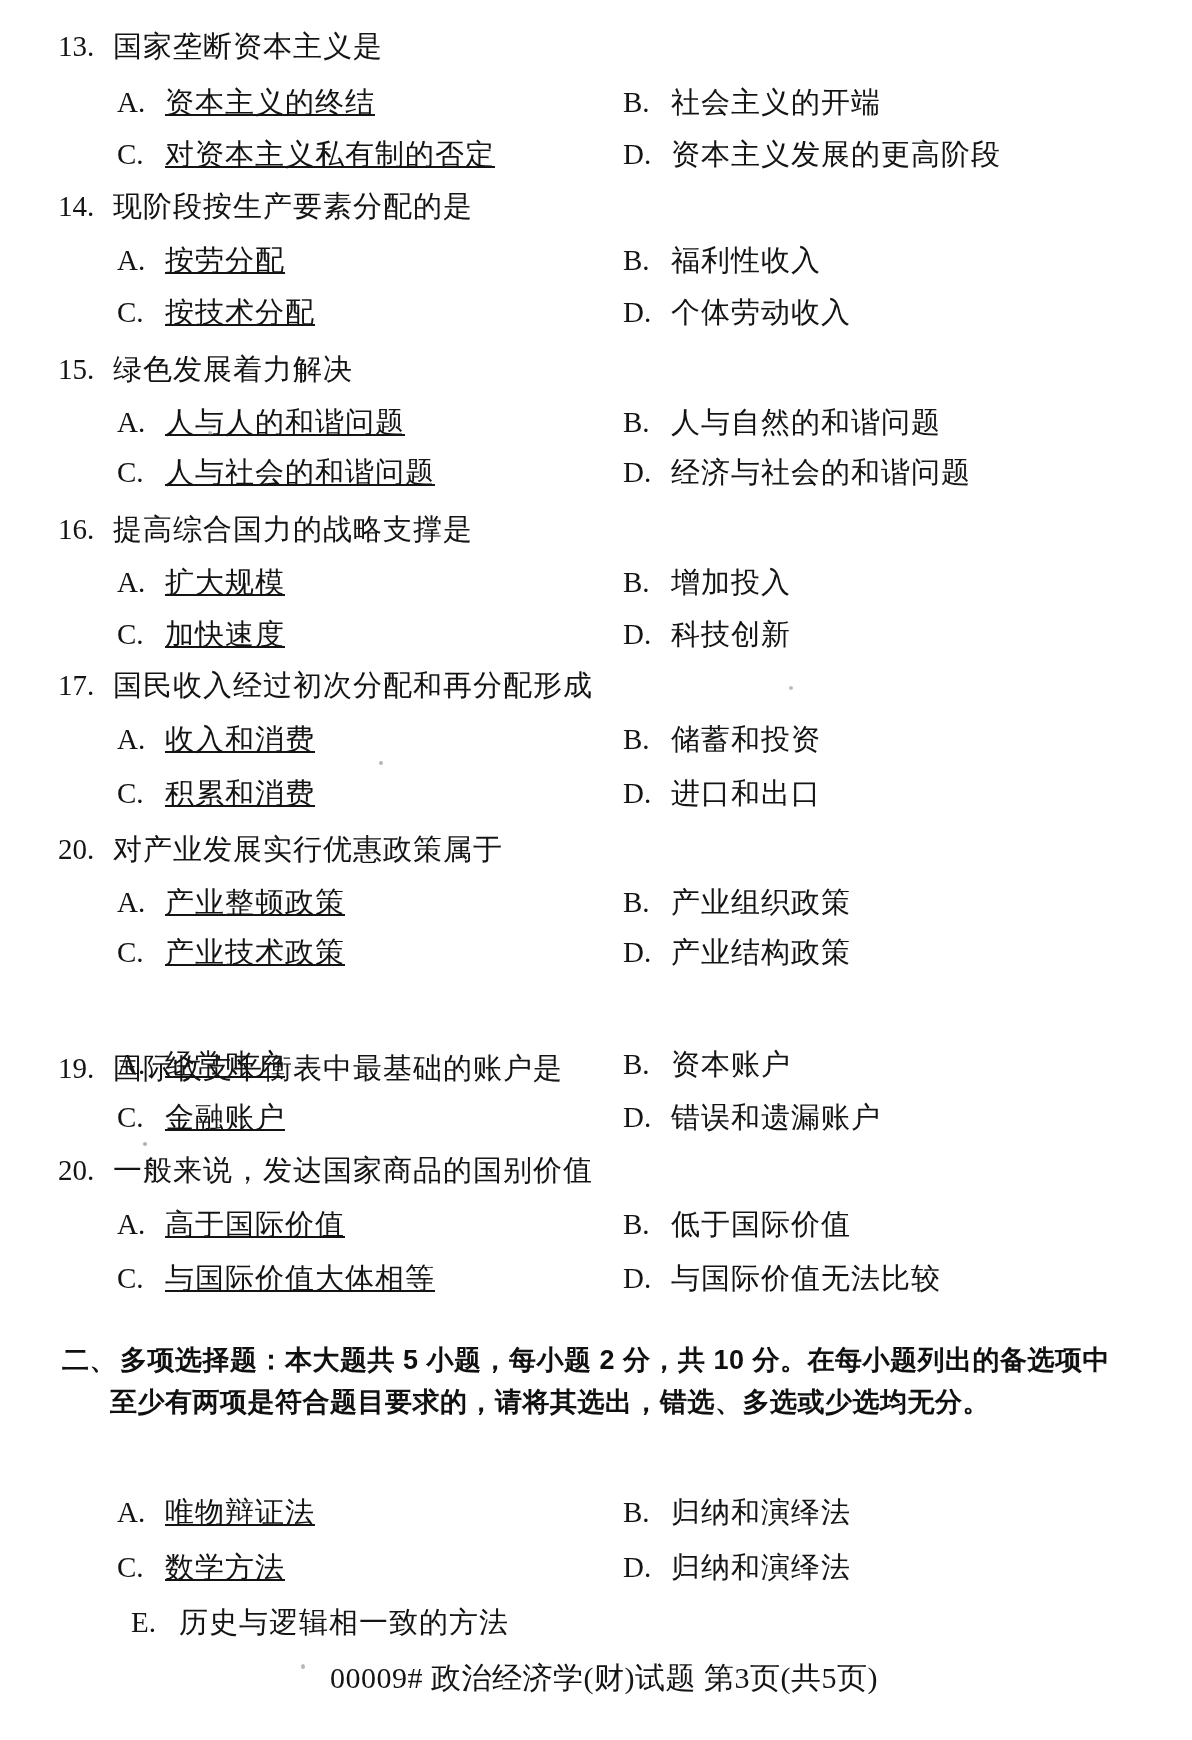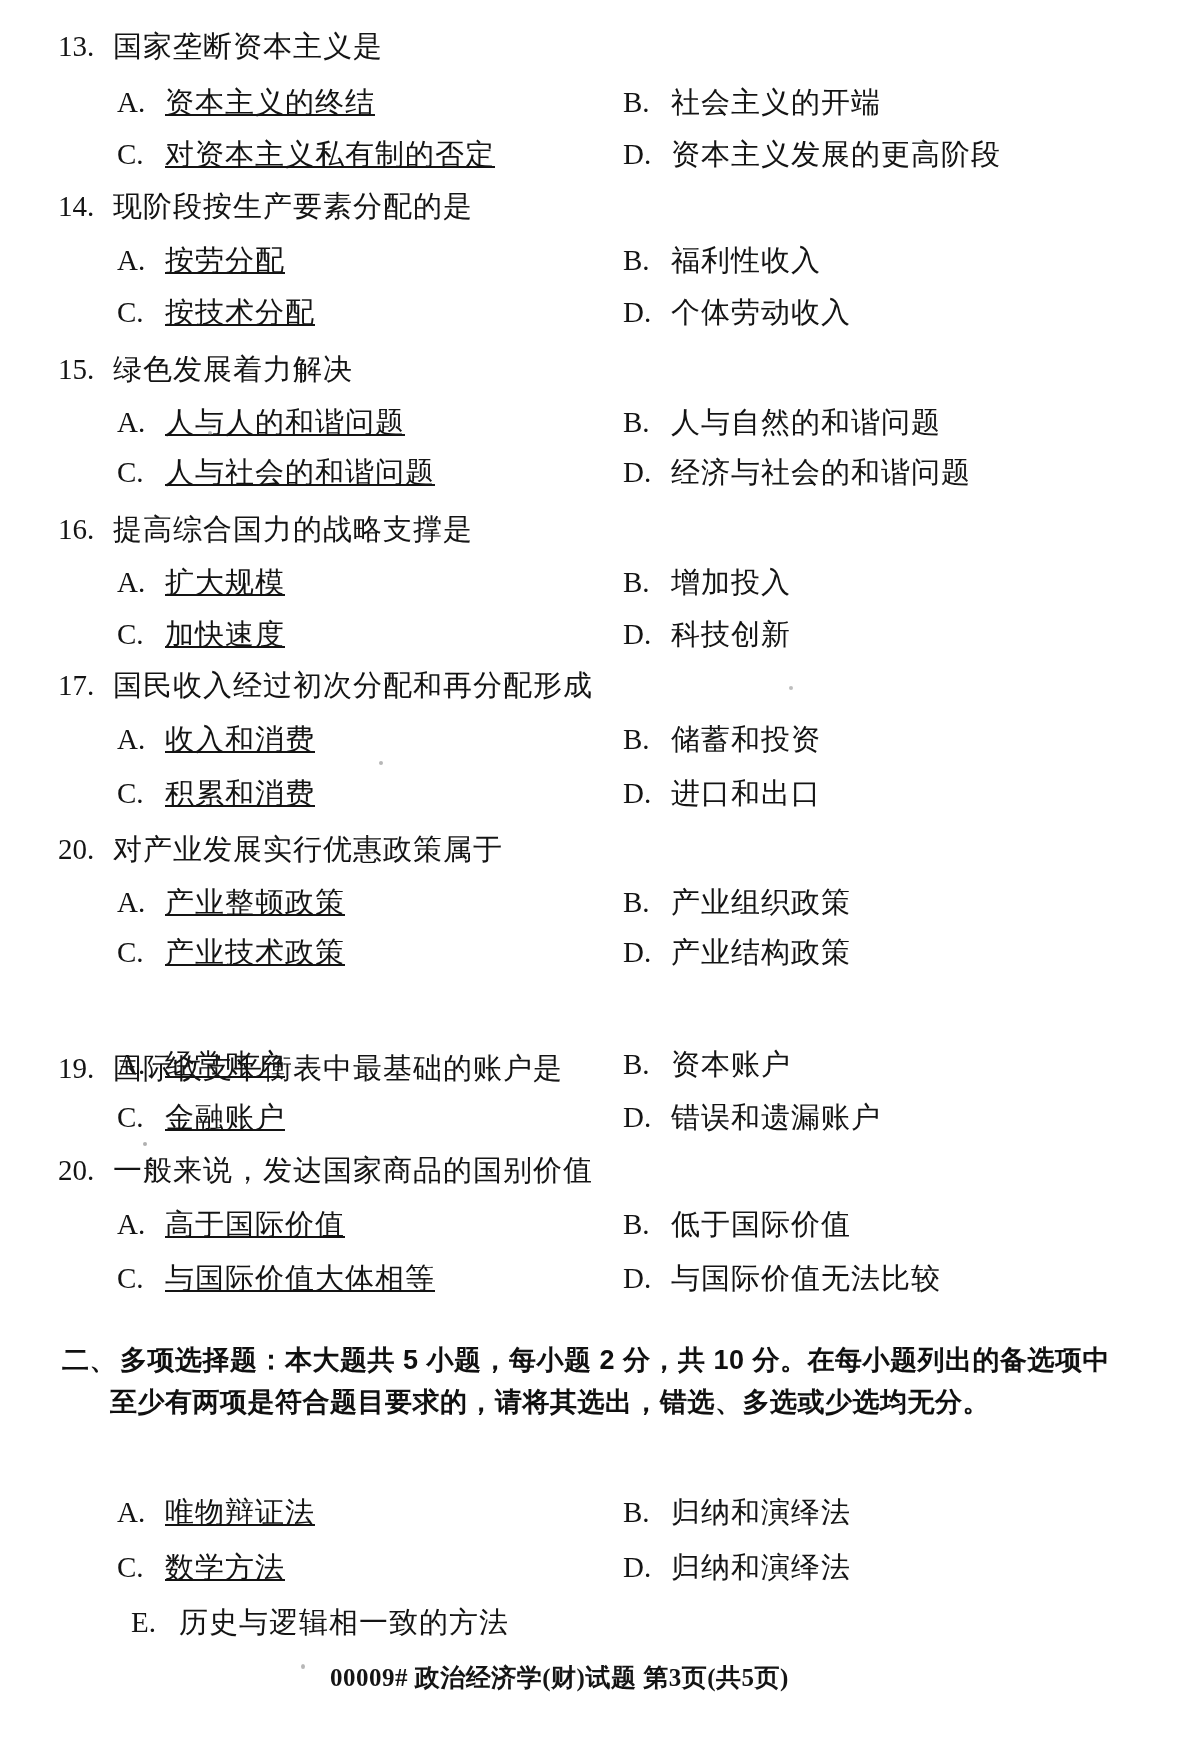--- a/index.html
+++ b/index.html
@@ -36,24 +36,23 @@
     line-height: 32px;
     letter-spacing: 0.5px;
     color: #101010;
   }
   .secno { display: inline-block; width: 58px; }
   .footer-row {
     position: absolute;
     left: 330px;
     top: 1663px;
     white-space: nowrap;
-    font-size: 25px;
+    font-size: 30px;
     line-height: 30px;
     letter-spacing: 0.5px;
-    font-weight: bold;
   }
   .speck {
     position: absolute;
     background: #6f6f6f;
     border-radius: 50%;
   }
 </style>
 </head>
 <body>
 

